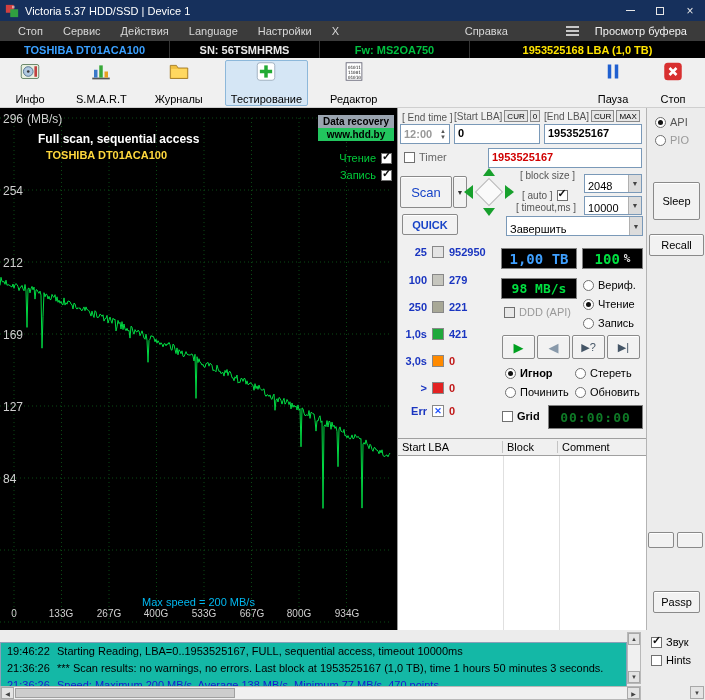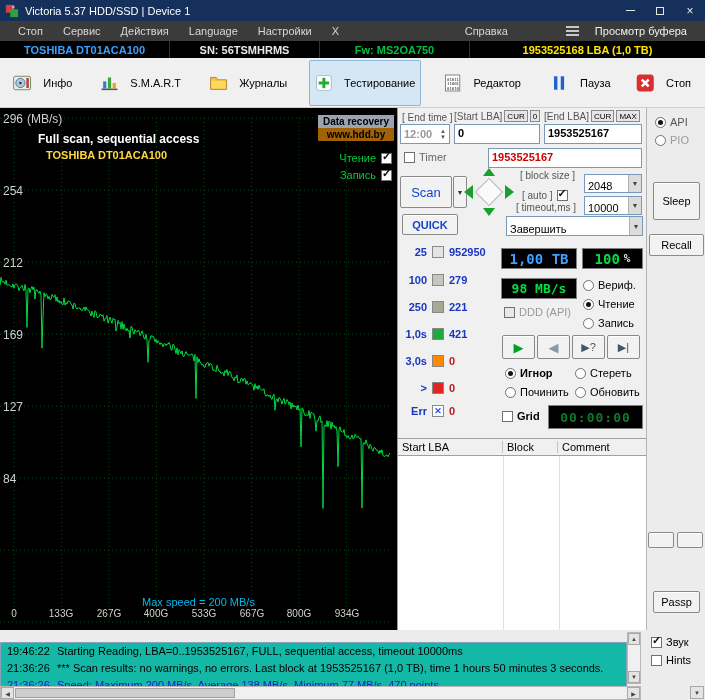--- a/index.html
+++ b/index.html
@@ -19,35 +19,35 @@
   .menubar { position:absolute; left:0; top:21px; width:705px; height:20px; background:#3b3b3b; color:#d8d8d8; display:flex; align-items:center; padding:0 8px; }
   .menu-item { padding:0 10px; }
   .burger { width:13px; height:2px; background:#c8c8c8; box-shadow:0 -4px 0 #c8c8c8, 0 4px 0 #c8c8c8; margin:0 6px 0 0; }
 
   
   .devicebar { position:absolute; left:0; top:41px; width:705px; height:17px; background:#000; display:flex; font-weight:bold; }
   .devcell { display:flex; align-items:center; justify-content:center; border-right:1px solid #333; height:100%; }
 
   
   .toolbar { position:absolute; left:0; top:58px; width:705px; height:50px; background:#f0f0f0; border-bottom:1px solid #cfcfcf; display:flex; align-items:center; padding:0 6px; }
-  .tbtn { min-width:48px; height:46px; display:flex; flex-direction:row; align-items:center; justify-content:center; gap:11px; margin-right:16px; padding:0 5px; border:1px solid transparent; }
+  .tbtn { min-width:48px; height:46px; display:flex; flex-direction:column; align-items:center; justify-content:center; gap:11px; margin-right:16px; padding:0 5px; border:1px solid transparent; }
   .tbtn.active { background:#d5e6f5; border:1px solid #8db8da; border-radius:2px; }
   .tbtn svg { width:24px; height:24px; }
   .tspacer { flex:1; }
 
   
   .graph { position:absolute; left:0; top:108px; width:397px; height:522px; background:#000; overflow:hidden; }
   .graph svg.plot { position:absolute; left:0; top:0; }
   .glabel { position:absolute; color:#cfcfcf; font-size:12px; }
   .gxlabel { position:absolute; width:36px; text-align:center; color:#cfcfcf; font-size:10px; top:500px; }
   .gtitle { position:absolute; left:38px; top:24px; color:#fff; font-weight:bold; font-size:12px; }
   .gsub { position:absolute; left:46px; top:41px; color:#ffd83d; font-weight:bold; font-size:11px; }
   .badge { position:absolute; right:3px; top:7px; width:76px; text-align:center; font-weight:bold; font-size:10px; }
   .badge .b1 { background:#9aa4b0; color:#000; padding:1px 0; }
-  .badge .b2 { background:#a16207; color:#000; padding:1px 0; }
+  .badge .b2 { background:#22c55e; color:#000; padding:1px 0; }
   .grw { position:absolute; right:5px; display:flex; align-items:center; gap:5px; color:#00cc3a; font-size:11px; }
   .gfooter { position:absolute; left:0; right:0; bottom:22px; text-align:center; color:#00b8f0; font-size:11px; }
 
   
   .cb { width:11px; height:11px; background:#fff; border:1px solid #707070; position:relative; display:inline-block; flex:none; }
   .cb.on::after { content:"✓"; position:absolute; top:-4px; left:0; font-size:11px; font-weight:bold; color:#111; }
   .rb { width:11px; height:11px; background:#fff; border:1px solid #707070; border-radius:50%; display:inline-block; flex:none; }
   .rb.on::after { content:""; display:block; width:5px; height:5px; border-radius:50%; background:#111; margin:2px; }
   .field { background:#fff; border:1px solid #7a99b8; font-size:11px; font-weight:bold; padding:2px 3px; overflow:hidden; white-space:nowrap; }
   .combo { background:#fff; border:1px solid #7a99b8; display:flex; align-items:flex-end; justify-content:space-between; font-size:11px; }

